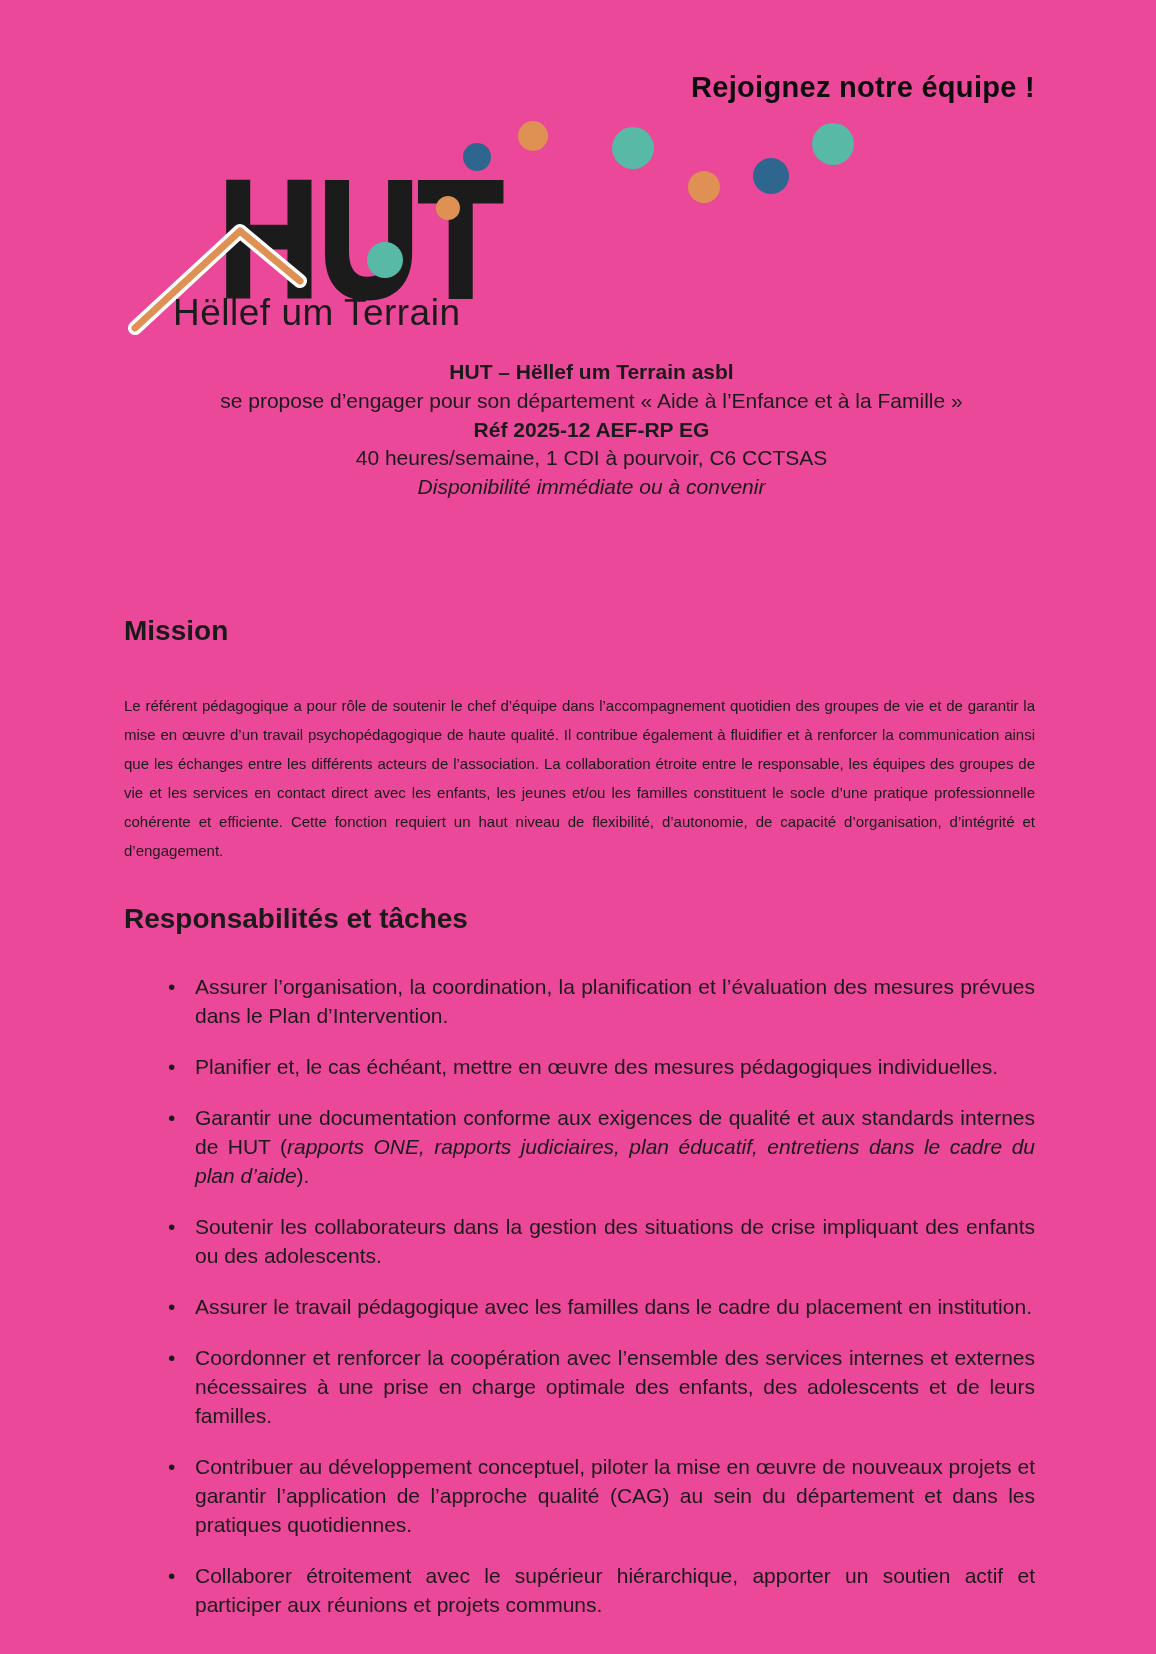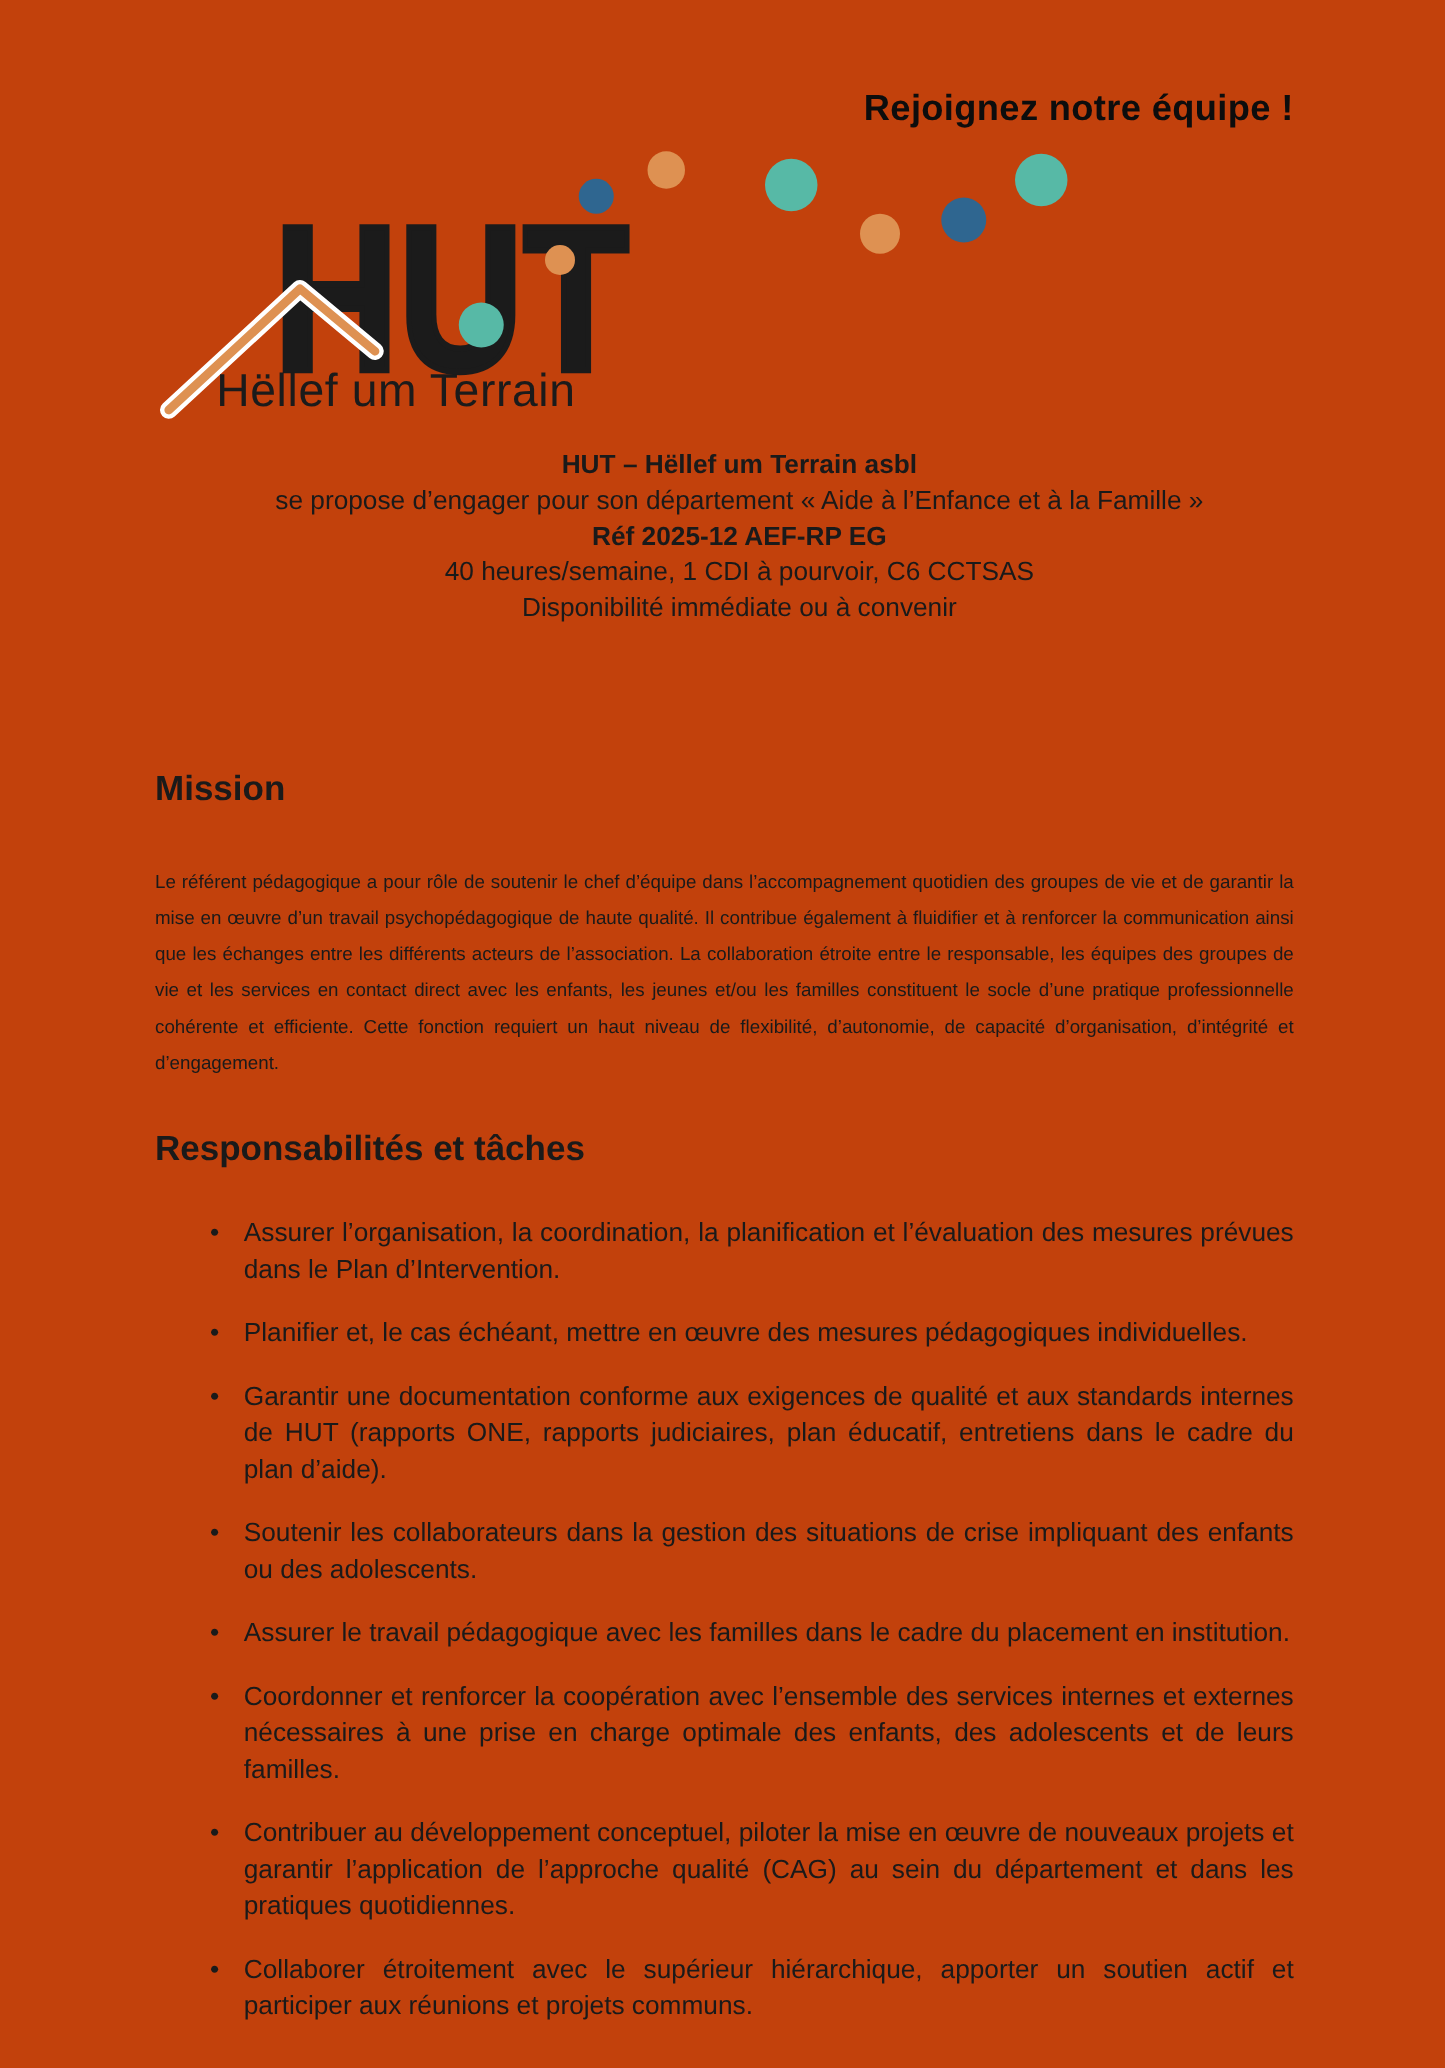--- a/index.html
+++ b/index.html
@@ -1,20 +1,20 @@
 <!DOCTYPE html>
 <html><head>
 <meta charset="utf-8">
 <style>
   html, body { margin: 0; padding: 0; background: #ffffff; }
   .page {
     position: relative;
     width: 1156px;
     height: 1654px;
-    background: #c2410c;
+    background: #ec4899;
     font-family: "Liberation Sans", sans-serif;
     color: #1a1a1a;
     overflow: hidden;
   }
   .banner {
     position: absolute;
     top: 71px;
     right: 121px;
     font-size: 29px;
     font-weight: bold;
@@ -46,21 +46,21 @@
   .intro {
     position: absolute;
     left: 136px;
     top: 358px;
     width: 911px;
     text-align: center;
     font-size: 21px;
     line-height: 28.8px;
   }
   .b { font-weight: bold; }
-  .i { }
+  .i { font-style: italic; }
 
   .section-heading {
     position: absolute;
     left: 124px;
     font-size: 28px;
     font-weight: bold;
     line-height: 29px;
   }
   .h-mission { top: 616px; }
   .h-resp { top: 904px; }

